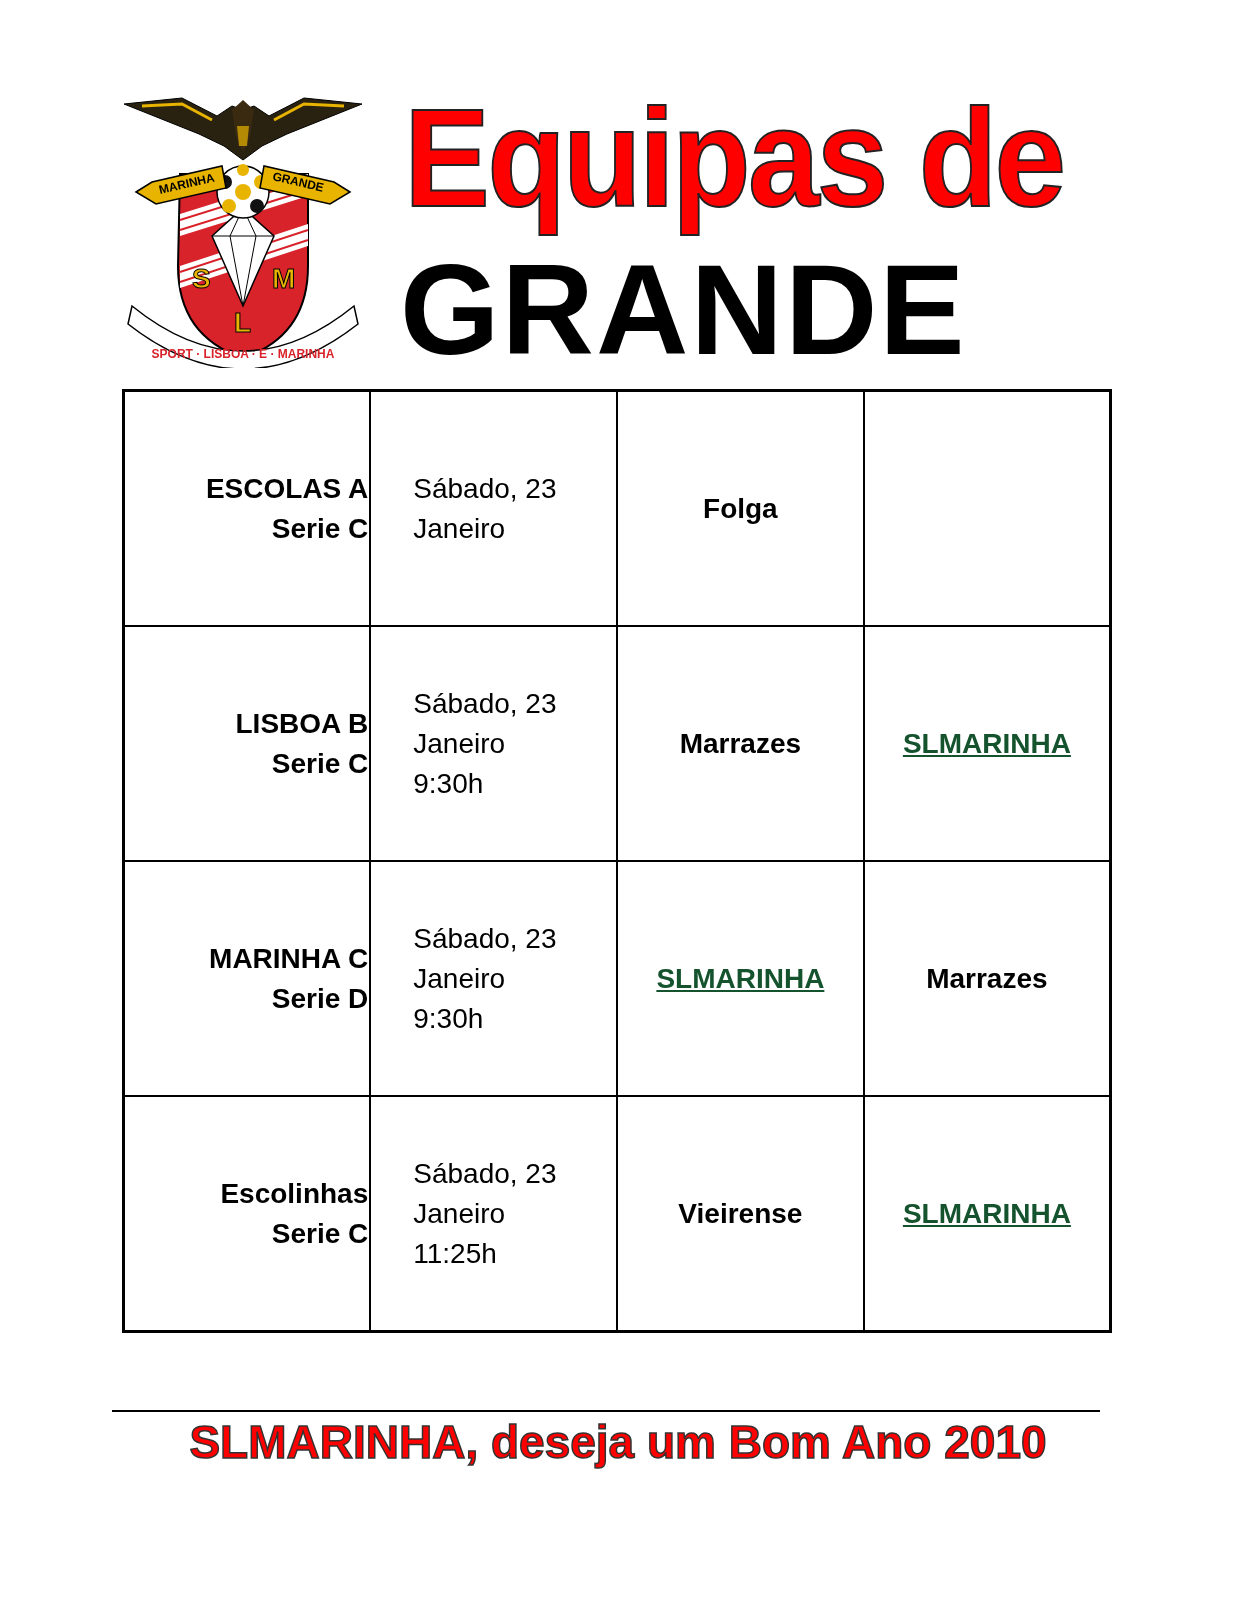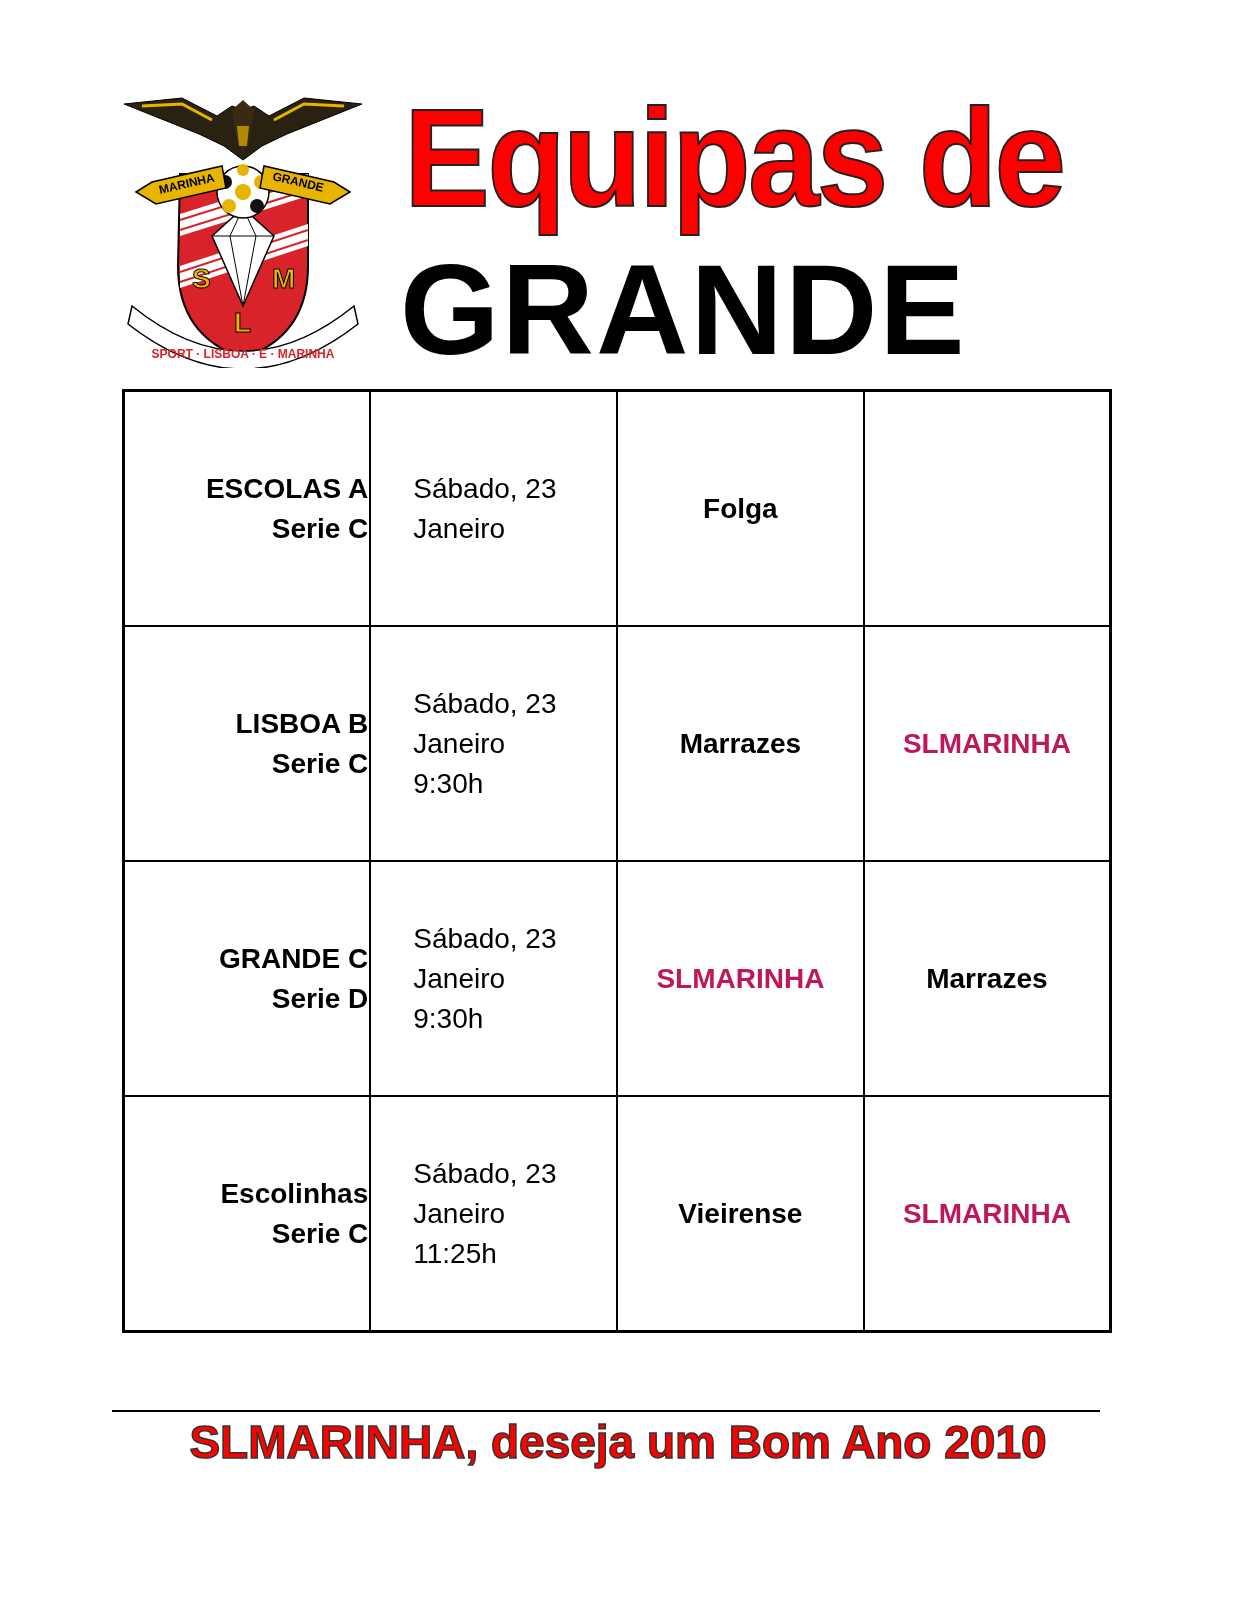--- a/index.html
+++ b/index.html
@@ -6,21 +6,21 @@
     body { width: 1236px; height: 1600px; position: relative; overflow: hidden; font-family: "Liberation Sans", sans-serif; }
     .logo { position: absolute; left: 122px; top: 96px; width: 242px; height: 272px; }
     .title1 { position: absolute; left: 404px; top: 78px; width: 680px; text-align: center; font-family: "Liberation Sans", sans-serif; font-weight: bold; font-size: 140px; line-height: 160px; color: #ff0000; -webkit-text-stroke: 2px #222; letter-spacing: -3px; transform: scaleX(0.92); transform-origin: left top; white-space: nowrap; }
     .title2 { position: absolute; left: 400px; top: 240px; width: 680px; font-family: "Liberation Sans", sans-serif; font-weight: bold; font-size: 128px; line-height: 140px; color: #000; letter-spacing: 2px; white-space: nowrap; }
     table.sched { position: absolute; left: 122px; top: 389px; width: 990px; height: 934px; border-collapse: collapse; border: 3px solid #000; table-layout: fixed; }
     table.sched td { border: 2px solid #000; vertical-align: middle; font-size: 28px; line-height: 40px; height: 231px; }
     td.team { font-weight: bold; padding-left: 32px; text-align: right; }
     td.team.indent { padding-left: 40px; }
     td.date { padding-left: 42px; font-weight: normal; line-height: 44px; margin-left: 36px; }
     td.match { text-align: center; font-weight: bold; }
-    .red { color: #be185d; }
+    .red { color: #14532d; text-decoration: underline; }
     .rule { position: absolute; left: 112px; top: 1410px; width: 988px; height: 2px; background: #000; }
     .footer { position: absolute; left: 124px; top: 1412px; width: 988px; text-align: center; font-weight: bold; font-size: 46px; line-height: 60px; color: #ff0000; -webkit-text-stroke: 1.5px #333; white-space: nowrap; letter-spacing: 0px; }
   </style>
 </head>
 <body>
 
 <div class="logo">
   <svg width="242" height="272" viewBox="0 0 242 272">
 
     <path d="M2 8 L60 2 L95 20 L110 10 L121 14 L132 10 L147 20 L182 2 L240 8 L200 24 L165 38 L140 50 L121 64 L102 50 L77 38 L42 24 Z" fill="#2a2210" stroke="#000" stroke-width="1"></path>
@@ -83,21 +83,21 @@
     <td class="date">
       <div>Sábado, 23</div>
       <div>Janeiro</div>
       <div>9:30h</div>
     </td>
     <td class="match">Marrazes</td>
     <td class="match red">SLMARINHA</td>
   </tr>
   <tr>
     <td class="team">
-      <div>GRANDE C</div>
+      <div>MARINHA C</div>
       <div>Serie D</div>
     </td>
     <td class="date">
       <div>Sábado, 23</div>
       <div>Janeiro</div>
       <div>9:30h</div>
     </td>
     <td class="match red">SLMARINHA</td>
     <td class="match">Marrazes</td>
   </tr>

